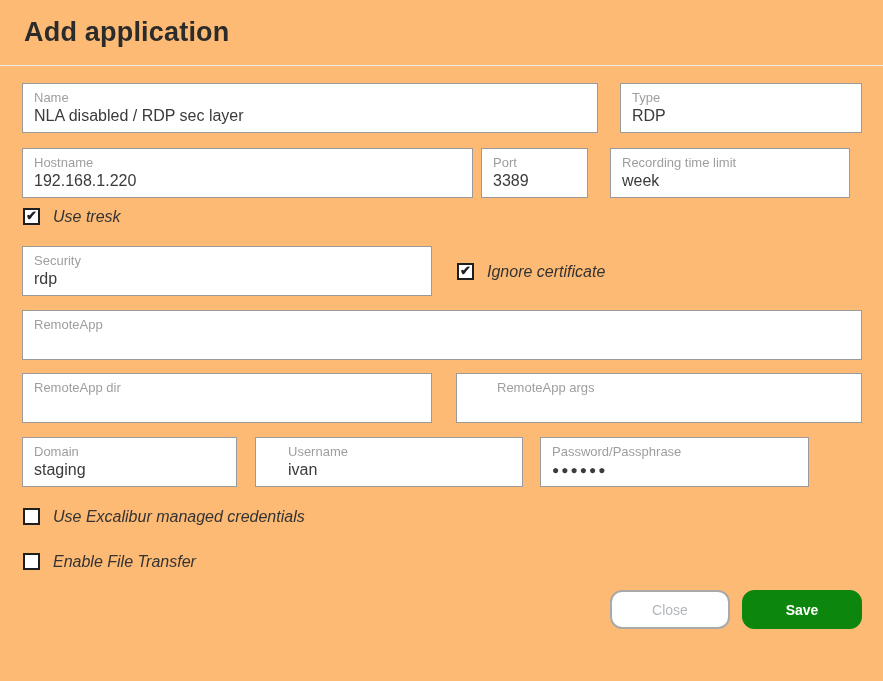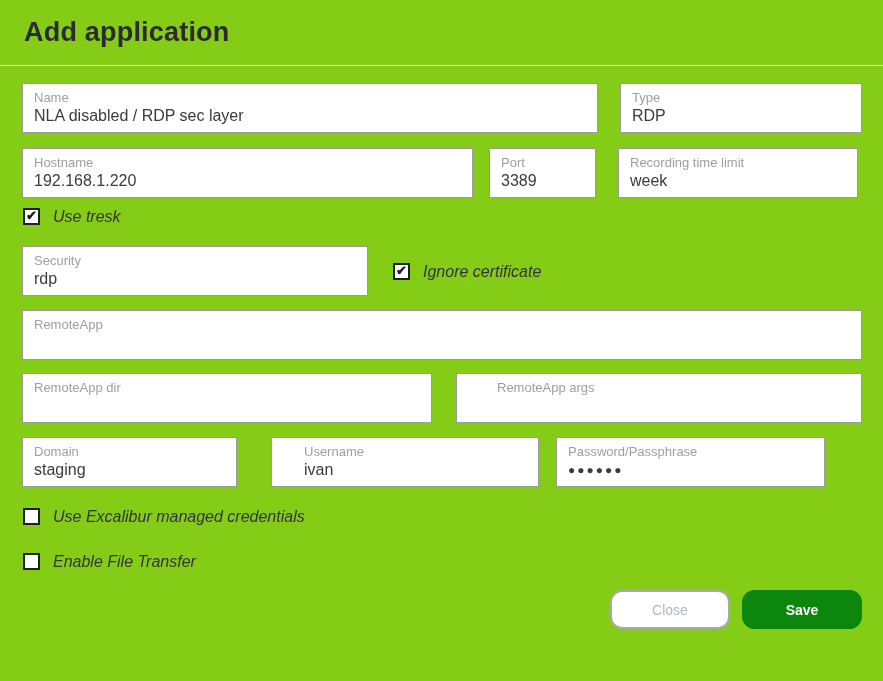--- a/index.html
+++ b/index.html
@@ -5,21 +5,21 @@
   * { box-sizing: border-box; }
   html, body { margin: 0; padding: 0; }
   body {
     width: 883px;
     height: 681px;
     background: #ffffff;
     font-family: "Liberation Sans", sans-serif;
     color: #3b3b3b;
     overflow: hidden;
   }
-  .dialog { width: 883px; height: 681px; background: #84cc16; }
+  .dialog { width: 883px; height: 681px; background: #fdba74; }
 
   
   .dialog-header {
     height: 66px;
     display: flex;
     align-items: center;
     padding: 0 24px;
     border-bottom: 1px solid #ececec;
   }
   .dialog-title {
@@ -66,36 +66,36 @@
     letter-spacing: 2px;
     line-height: 18px;
   }
 
   
   .row-1 { margin-bottom: 15px; }
   .w-name      { width: 576px; margin-right: 22px; }
   .w-type      { width: 242px; }
 
   .row-2 { margin-bottom: 10px; }
-  .w-hostname  { width: 451px; margin-right: 16px; }
+  .w-hostname  { width: 451px; margin-right: 8px; }
   .w-port      { width: 107px; margin-right: 22px; }
   .w-recording { width: 240px; }
 
   .row-security { margin-bottom: 14px; align-items: center; }
-  .w-security  { width: 346px; }
+  .w-security  { width: 410px; }
 
   .row-remoteapp { margin-bottom: 13px; }
   .w-remoteapp { width: 840px; }
 
   .row-remote2 { margin-bottom: 14px; }
   .w-radir     { width: 410px; margin-right: 24px; }
   .w-raargs    { width: 406px; padding-left: 40px; }
 
   .row-creds { margin-bottom: 21px; }
-  .w-domain    { width: 215px; margin-right: 34px; }
+  .w-domain    { width: 215px; margin-right: 18px; }
   .w-username  { width: 268px; margin-right: 17px; padding-left: 32px; }
   .w-password  { width: 269px; }
 
   
   .check-row {
     display: flex;
     align-items: center;
     padding-left: 1px;
   }
   .check-row.tresk    { margin-bottom: 21px; }

